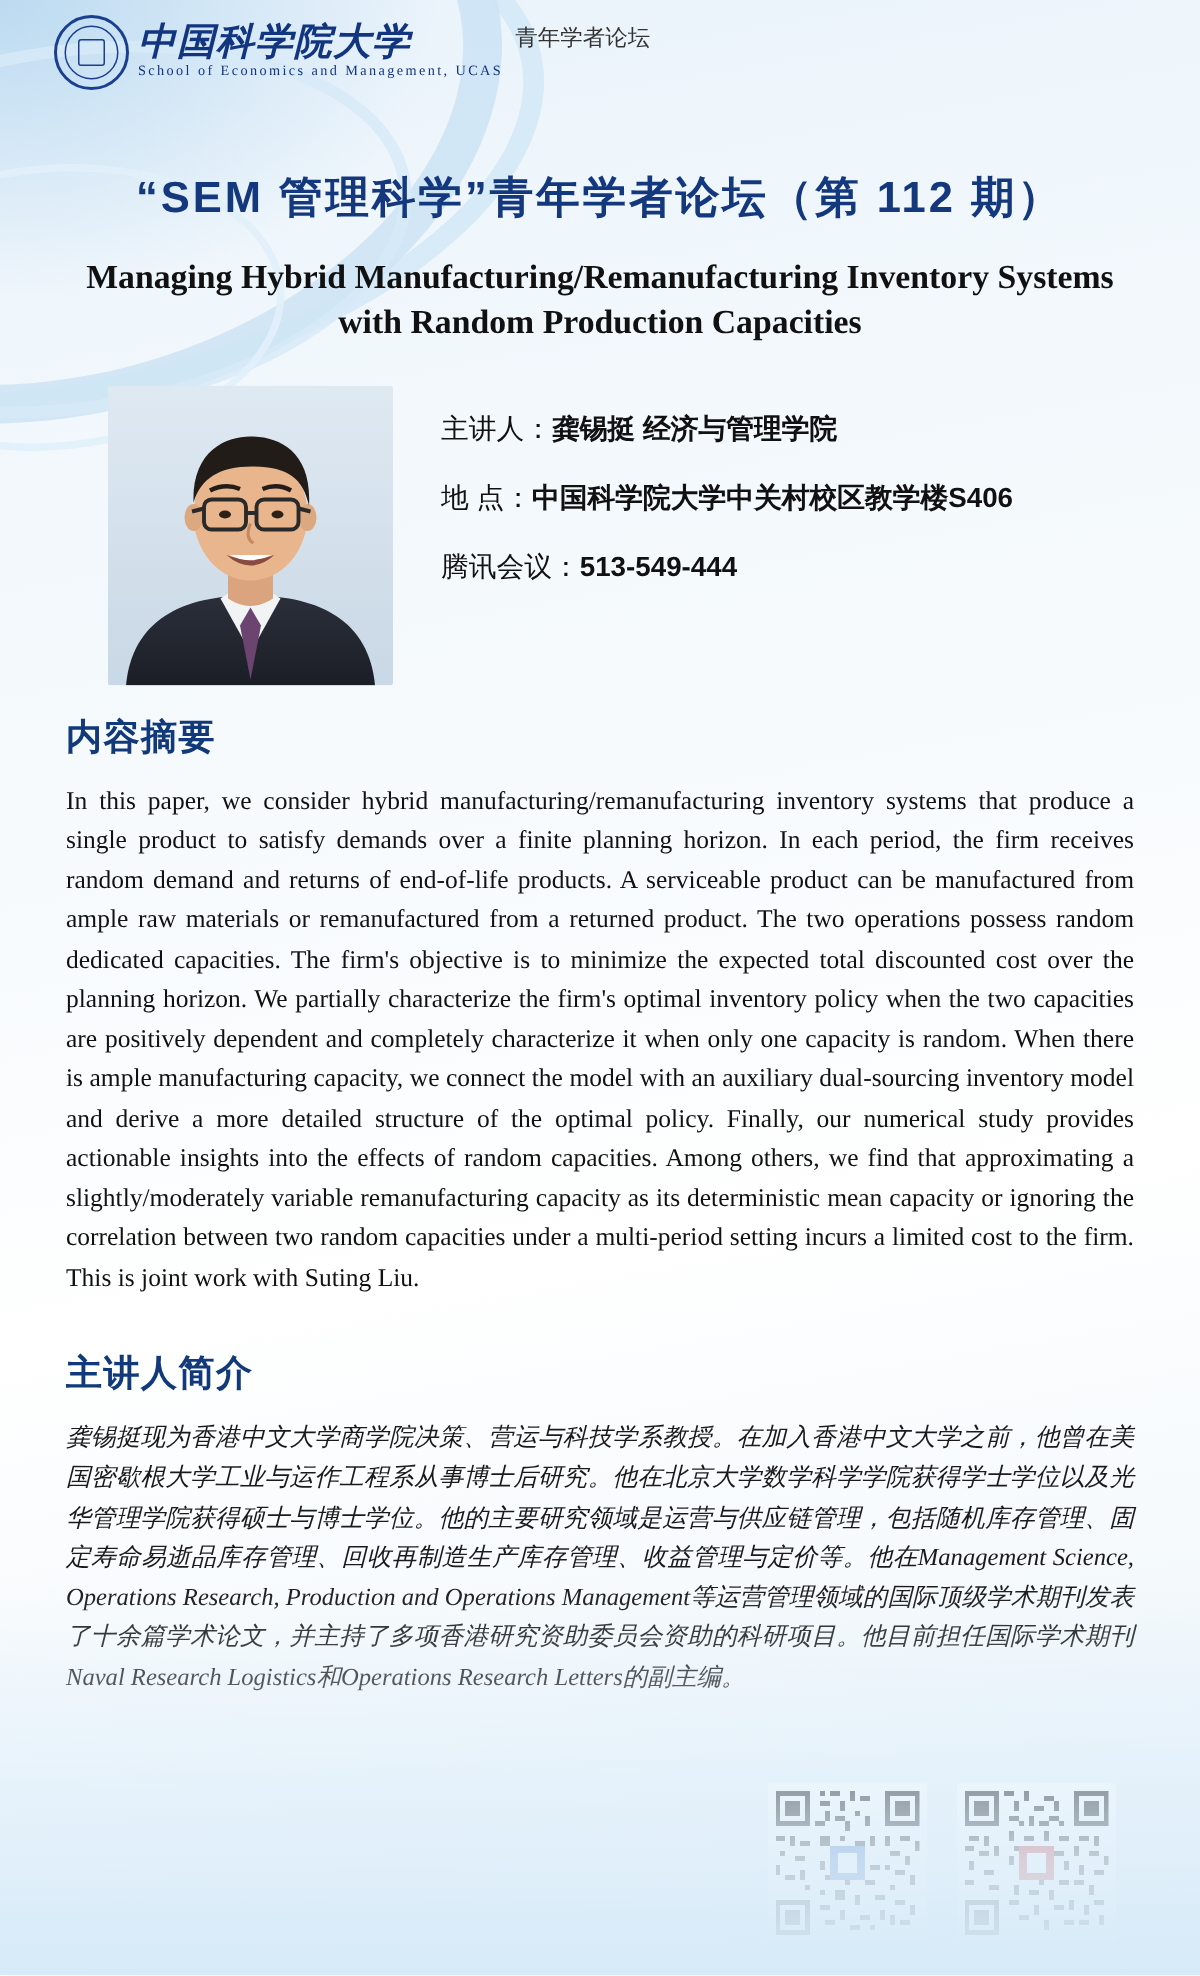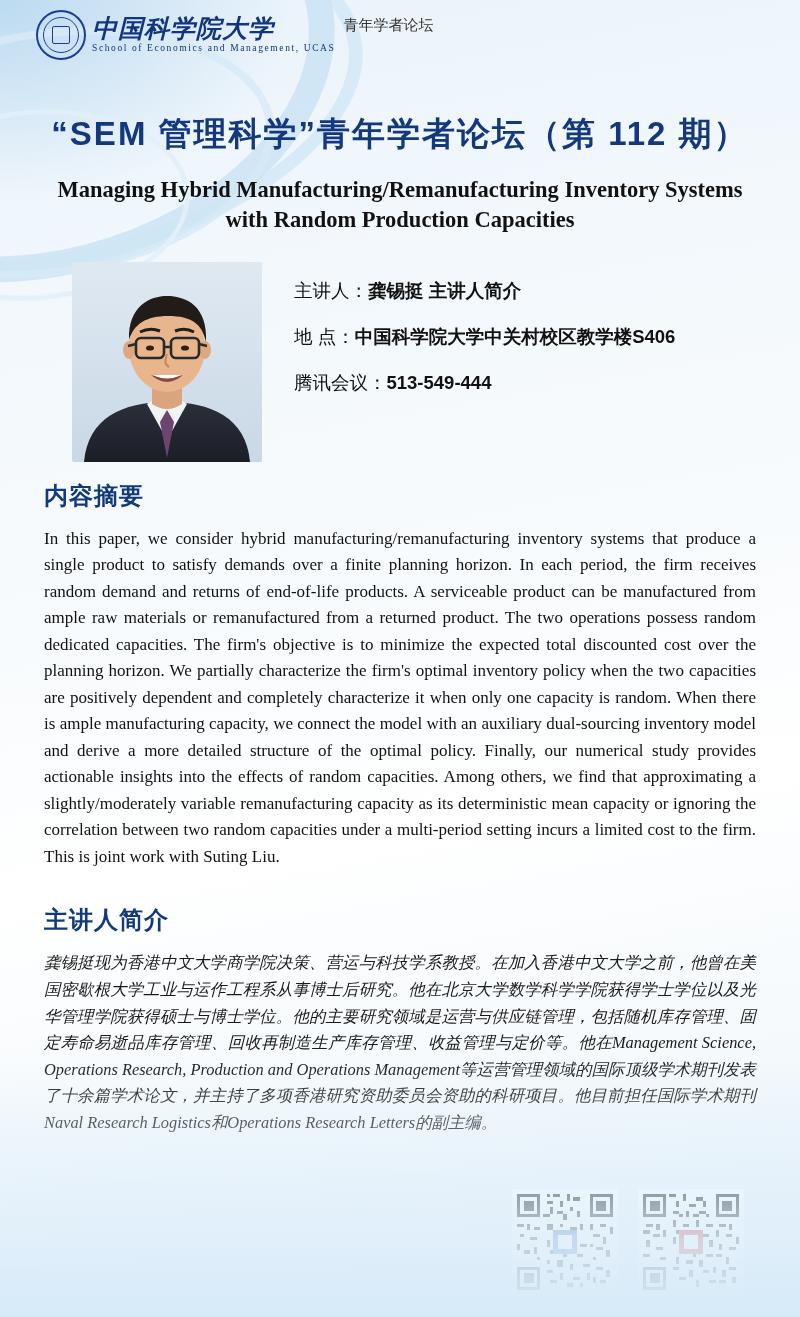--- a/index.html
+++ b/index.html
@@ -138,21 +138,21 @@
     padding-top: 7px;
     white-space: nowrap;
   }
 
   
   .series-title {
     position: relative;
     text-align: center;
     font-family: "Liberation Sans", sans-serif;
     font-weight: 700;
-    font-size: 33px;
+    font-size: 29px;
     color: #14387e;
     letter-spacing: 2px;
     margin-top: 10px;
   }
   .paper-title {
     position: relative;
     text-align: center;
     font-family: "Liberation Serif", serif;
     font-weight: 700;
     font-size: 22.5px;
@@ -313,21 +313,21 @@
 
         <path d="M95 92 q-4 10 2 13" stroke="#c6885e" stroke-width="2" fill="none"></path>
 
         <path d="M79 113 q16 14 32 0 q-16 6 -32 0 Z" fill="#8a4a42"></path>
         <path d="M81 113 q14 7 28 0 Z" fill="#ffffff"></path>
       </svg>
     </div>
 
     <div class="meta">
       <div class="meta-row">
-        <span class="meta-label">主讲人：</span><b>龚锡挺  主讲人简介</b>
+        <span class="meta-label">主讲人：</span><b>龚锡挺  经济与管理学院</b>
       </div>
       <div class="meta-row">
         <span class="meta-label">地 点：</span><b>中国科学院大学中关村校区教学楼S406</b>
       </div>
       <div class="meta-row">
         <span class="meta-label">腾讯会议：</span><b>513-549-444</b>
       </div>
     </div>
   </div>
 

